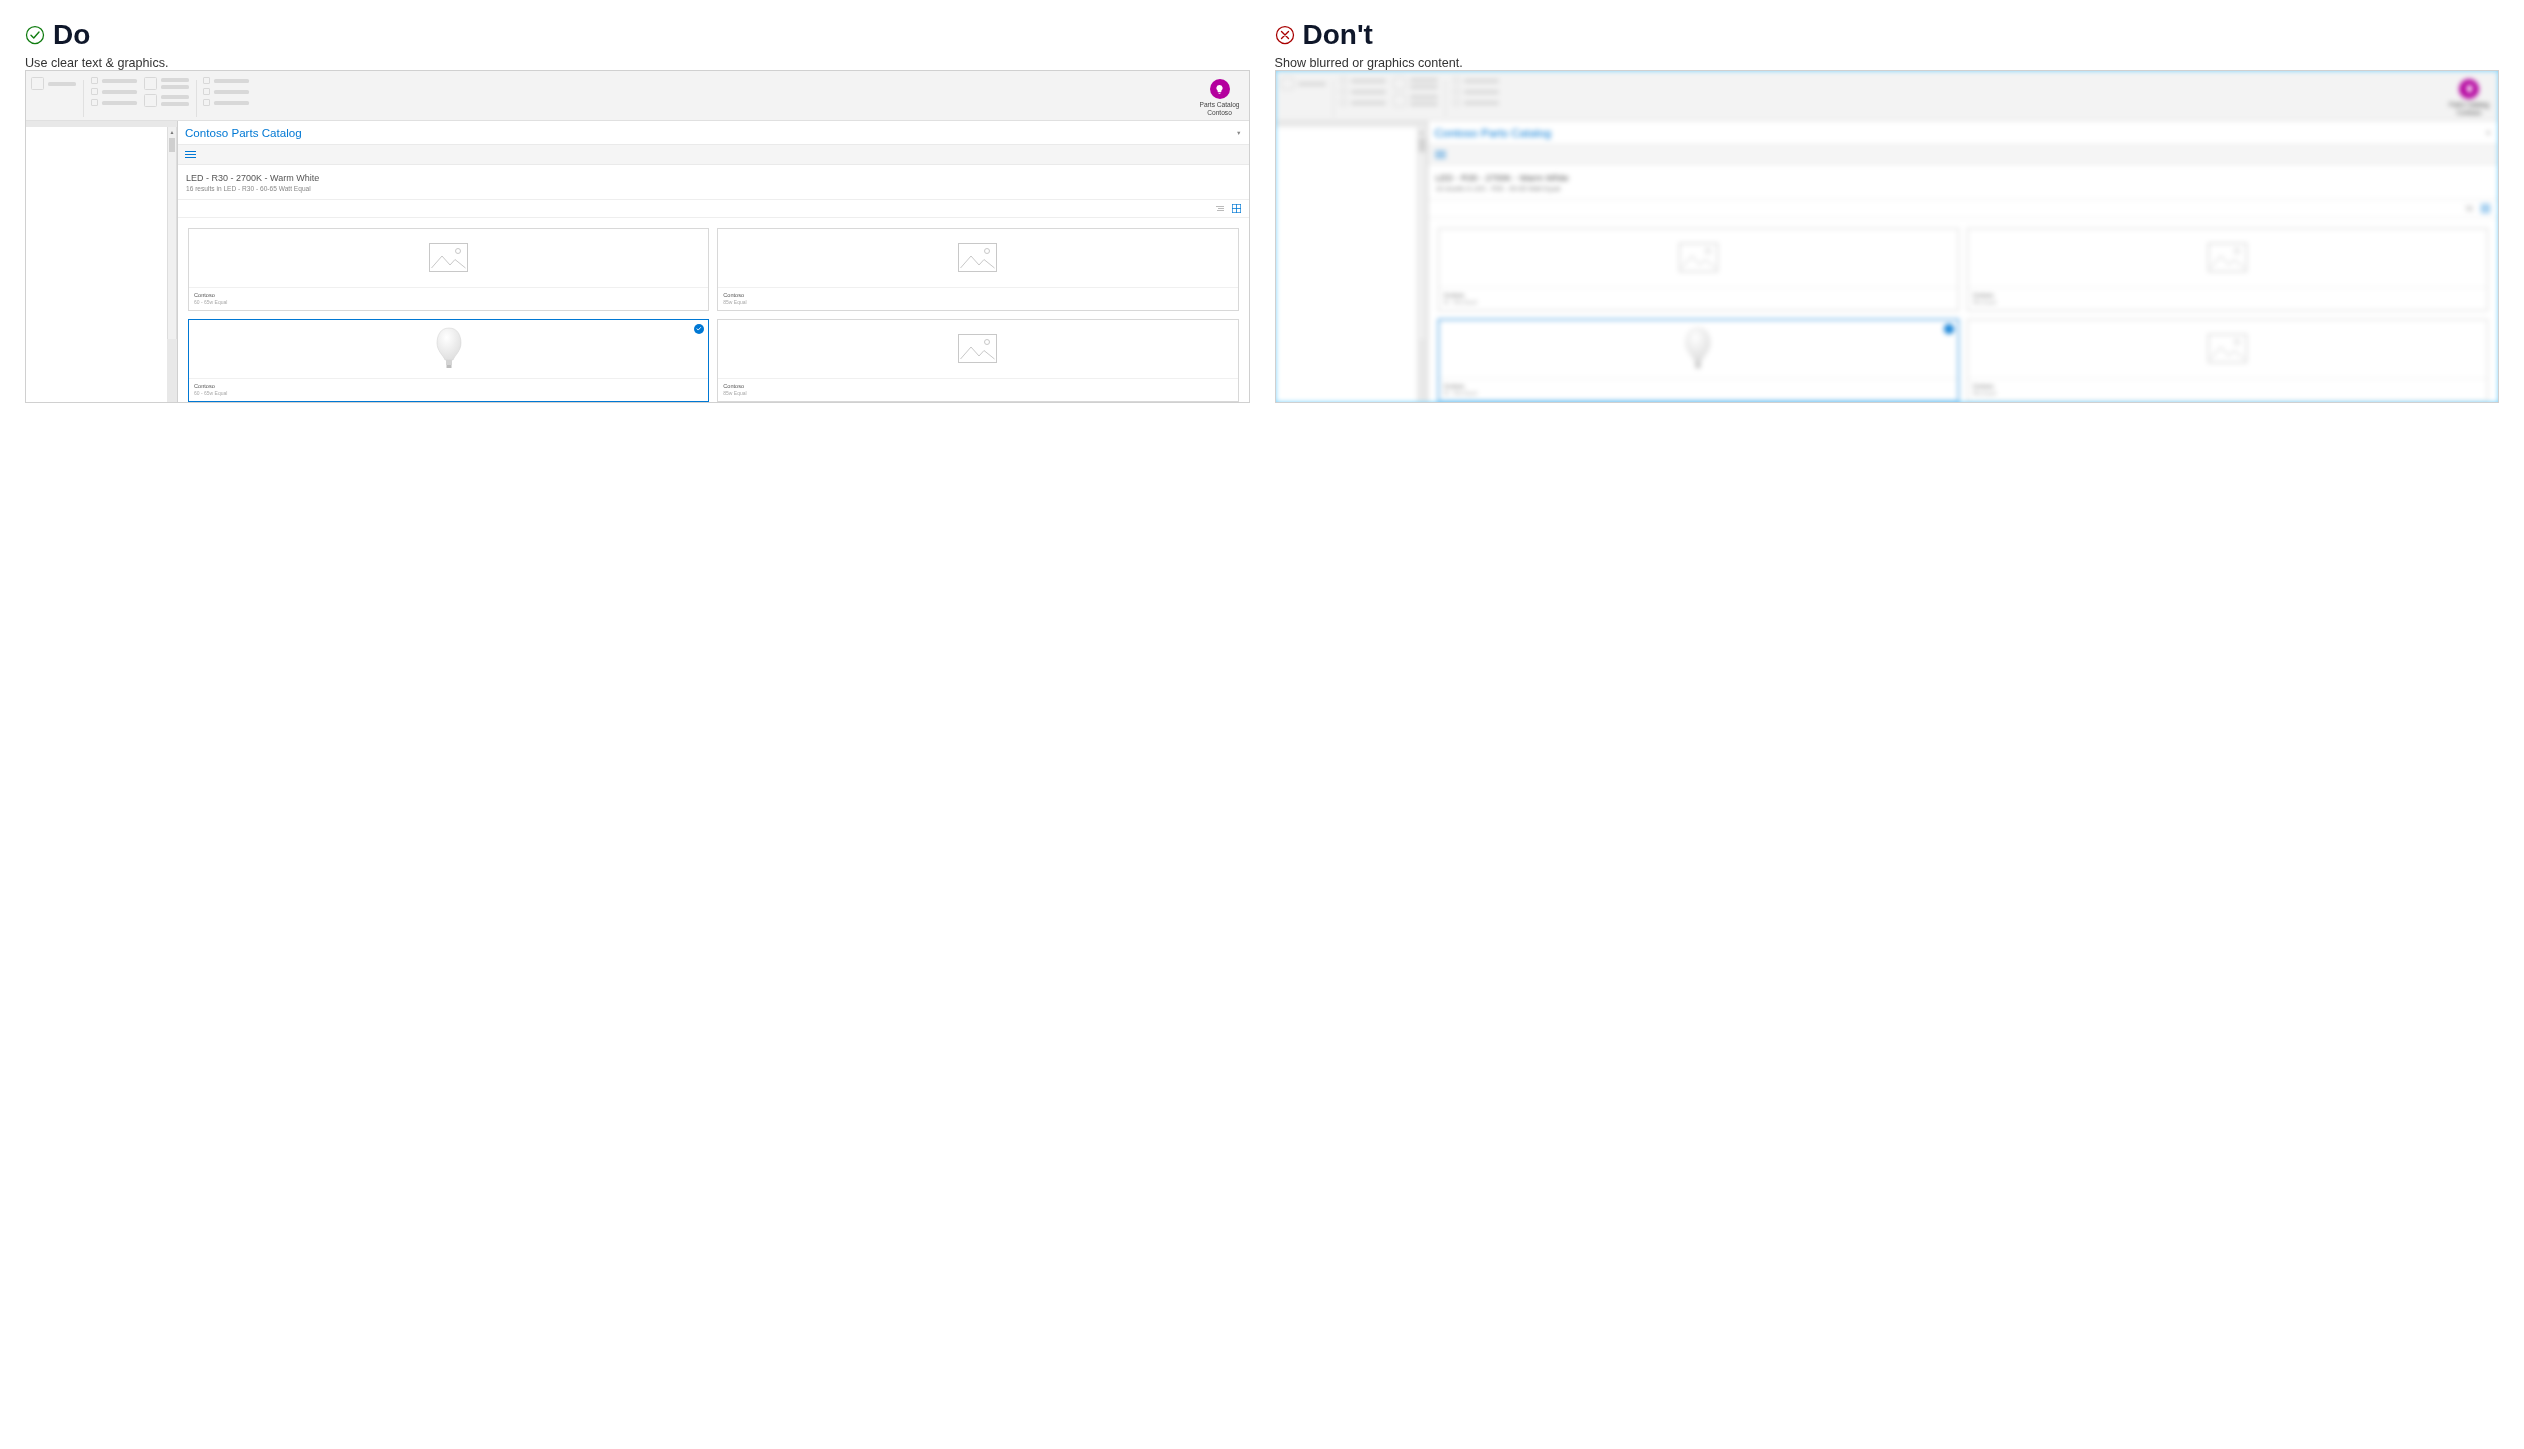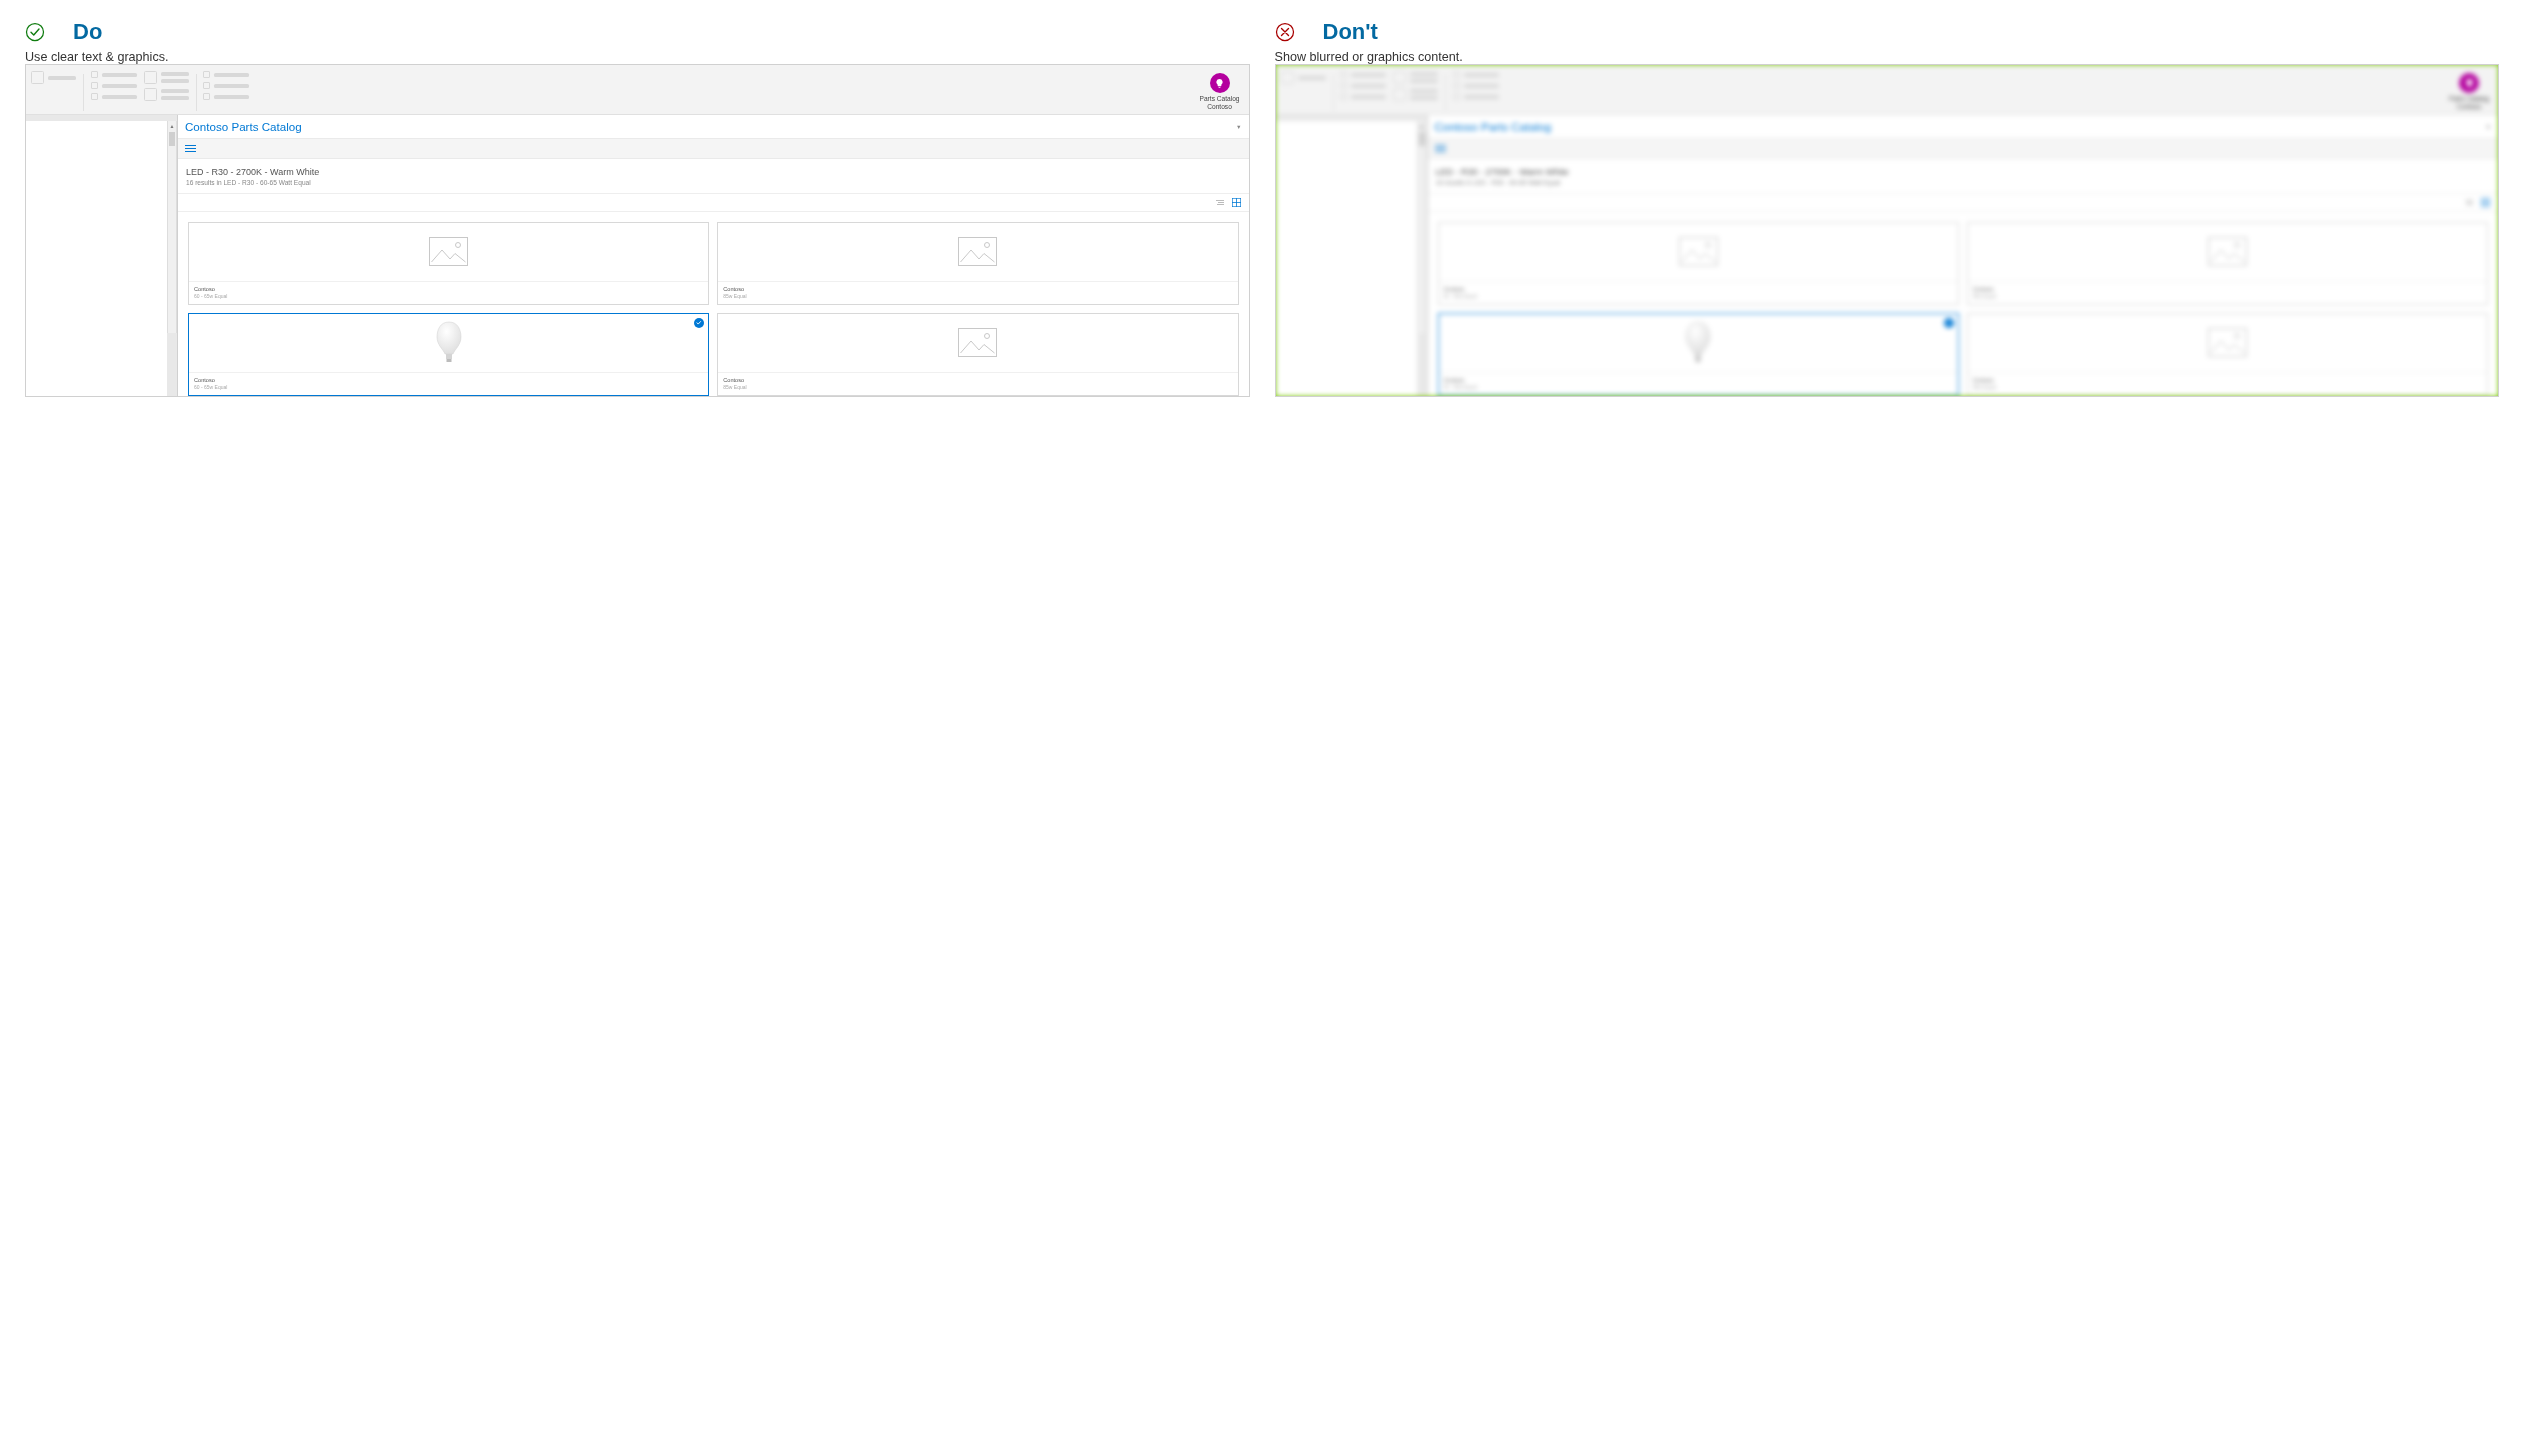--- a/index.html
+++ b/index.html
@@ -14,34 +14,33 @@
     gap: 25px;
   }
   .side { flex: 1; min-width: 0; }
   .side-header {
     display: flex;
     align-items: center;
     gap: 8px;
     margin-bottom: 5px;
   }
   .side-title {
-    font-size: 22px;
+    font-size: 28px;
     font-weight: 700;
-    color: #0369a1;
-    margin-left: 20px;
+    color: #0f172a;
   }
   .side-subtitle {
     font-size: 12.6px;
     color: #333;
     font-weight: 400;
   }
   .check-icon, .cross-icon { flex-shrink: 0; }
   .mock {
     border: 0.5px solid #d0d0d0;
-    background: #84cc16;
+    background: #7dd3fc;
     width: 100%;
     height: 333px;
     position: relative;
     overflow: hidden;
   }
   .blurred { filter: blur(2.5px); }
 
   
   .ribbon {
     height: 50px;

